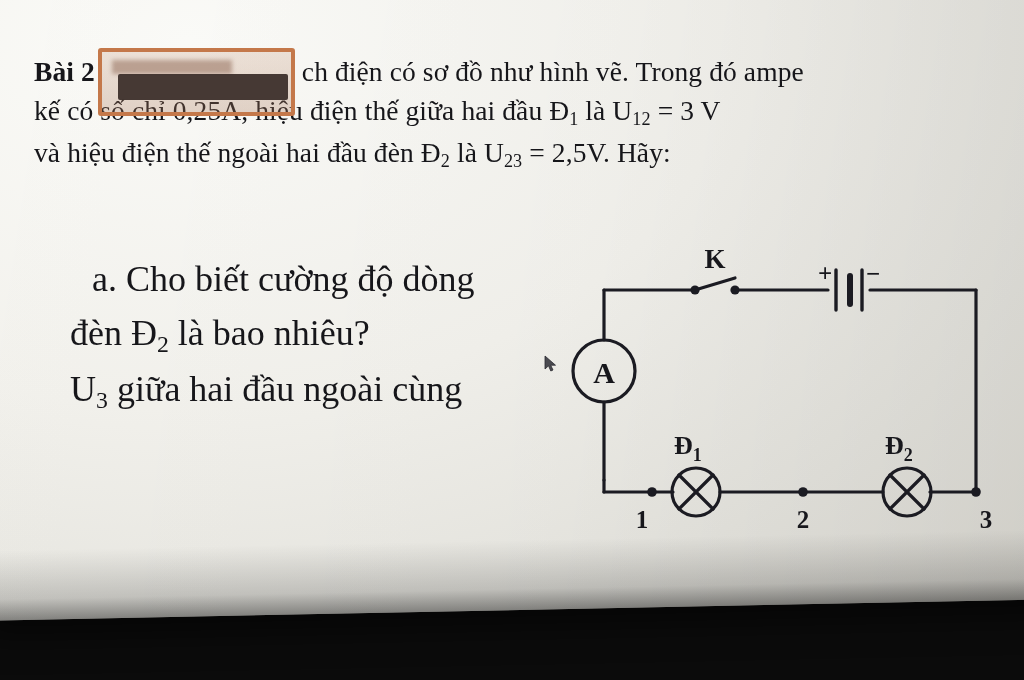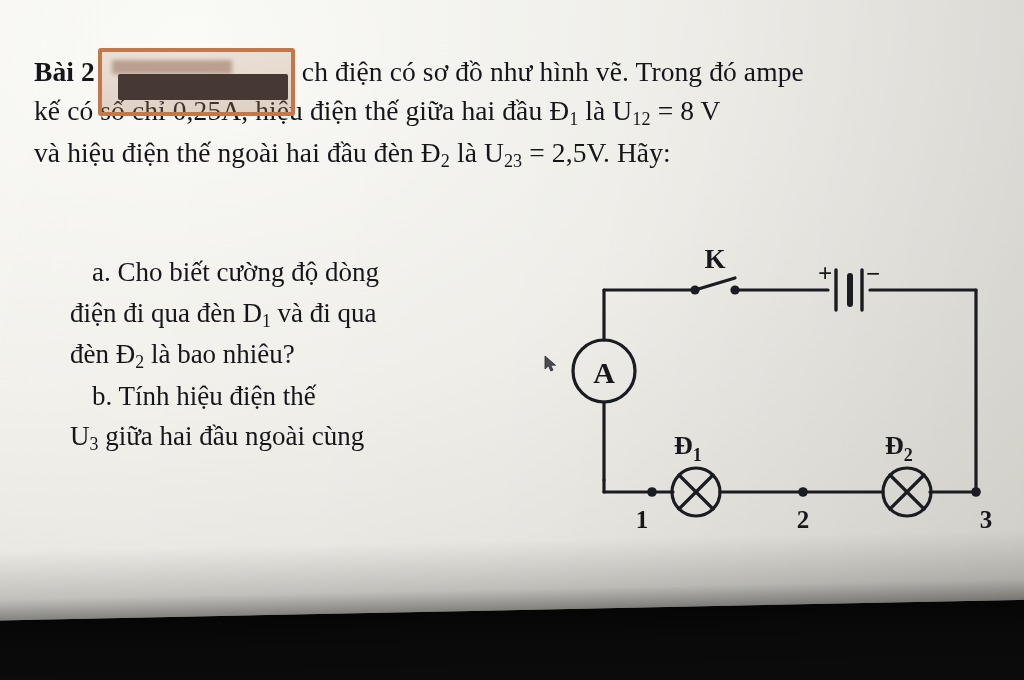--- a/index.html
+++ b/index.html
@@ -109,21 +109,21 @@
     filter: blur(2px);
   }
 
   
   .questions {
     position: absolute;
     left: 48px;
     top: 222px;
     width: 500px;
     color: #16161a;
-    font-size: 27px;
+    font-size: 36px;
     line-height: 1.5;
   }
   .q-line { white-space: nowrap; }
   .indent { padding-left: 22px; }
 
   
   .diagram {
     position: absolute;
     left: 548px;
     top: 212px;
@@ -150,41 +150,37 @@
   </div>
 
   <div class="content">
 
     <div class="statement">
       <div class="line">
         <span class="bold">Bài 2</span>
         <span style="display:inline-block;width:200px"></span><span>ch điện có sơ đồ như hình vẽ. Trong đó ampe</span>
       </div>
       <div class="line">
-        <span>kế có số chỉ 0,25A, hiệu điện thế giữa hai đầu Đ</span><sub>1</sub><span> là U</span><sub>12</sub><span> = 8 V</span>
+        <span>kế có số chỉ 0,25A, hiệu điện thế giữa hai đầu Đ</span><sub>1</sub><span> là U</span><sub>12</sub><span> = 3 V</span>
       </div>
       <div class="line">
         <span>và hiệu điện thế ngoài hai đầu đèn Đ</span><sub>2</sub><span> là U</span><sub>23</sub><span> = 2,5V. Hãy:</span>
       </div>
     </div>
 
     <div class="redaction">
       <div class="redaction-smudge"></div>
       <div class="redaction-bar"></div>
     </div>
 
     <div class="questions">
       <div class="q-line indent">a. Cho biết cường độ dòng</div>
       <div class="q-line">
-        <span>điện đi qua đèn D</span><sub>1</sub><span> và đi qua</span>
-      </div>
-      <div class="q-line">
         <span>đèn Đ</span><sub>2</sub><span> là bao nhiêu?</span>
       </div>
-      <div class="q-line indent">b. Tính hiệu điện thế</div>
       <div class="q-line">
         <span>U</span><sub>3</sub><span> giữa hai đầu ngoài cùng</span>
       </div>
     </div>
 
     <div class="diagram">
       <svg width="440" height="300" viewBox="0 0 440 300">
         <g stroke="#1b1b22" stroke-width="3.2" fill="none" stroke-linecap="round">
 
           <path d="M34 48 L125 48"></path>

